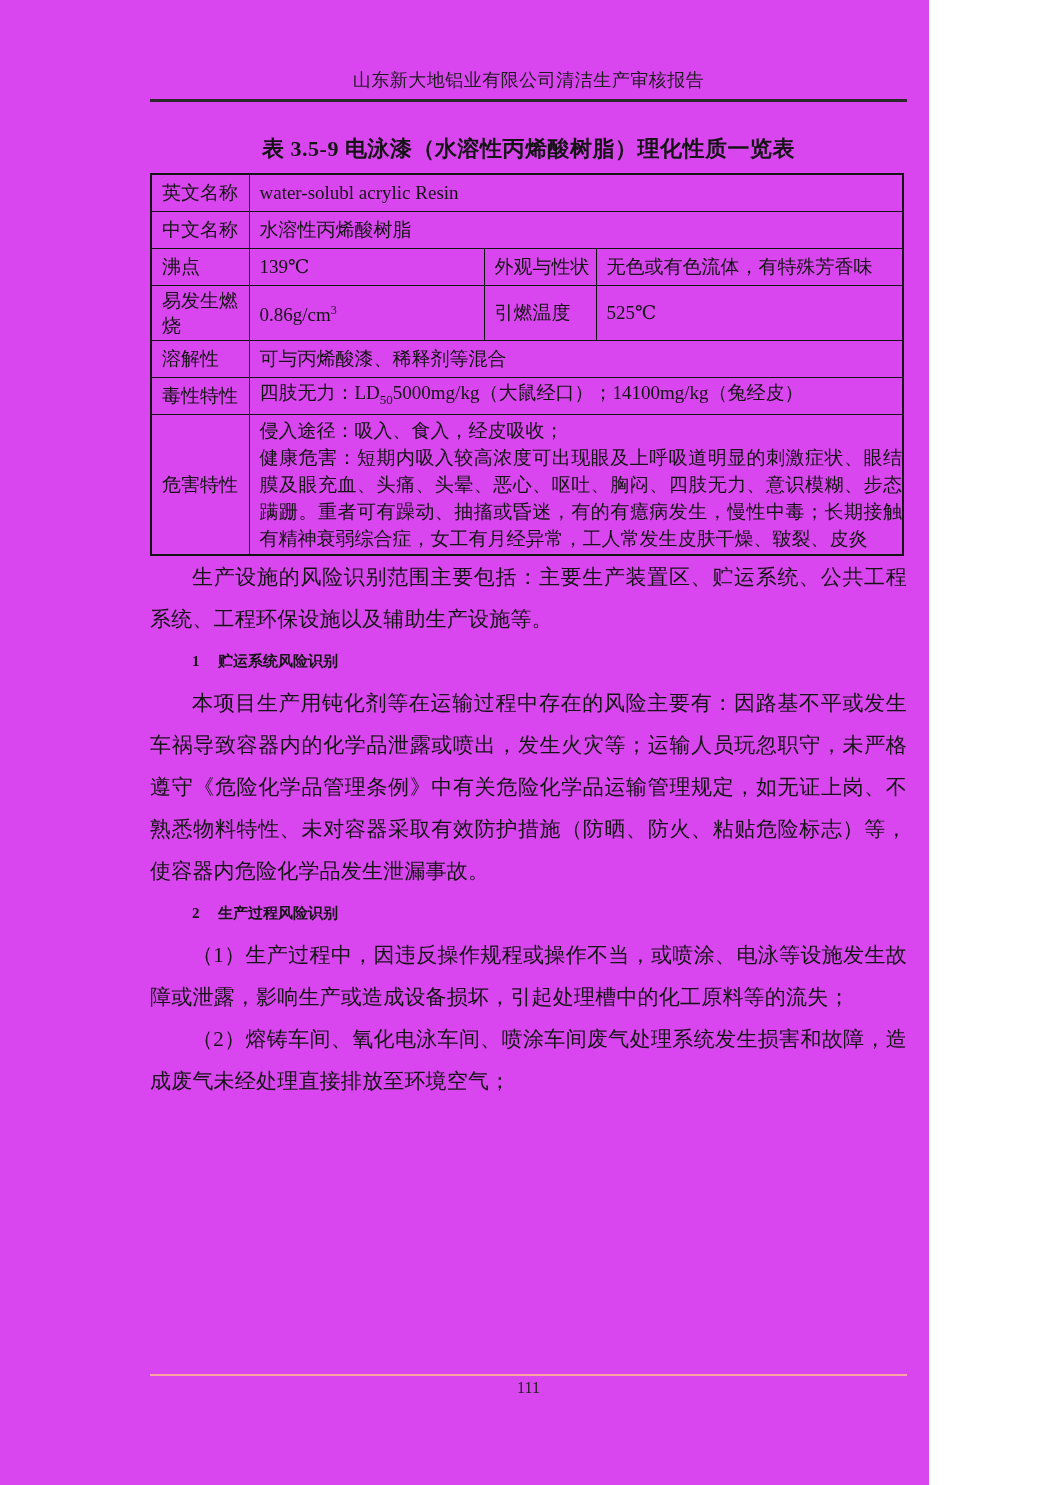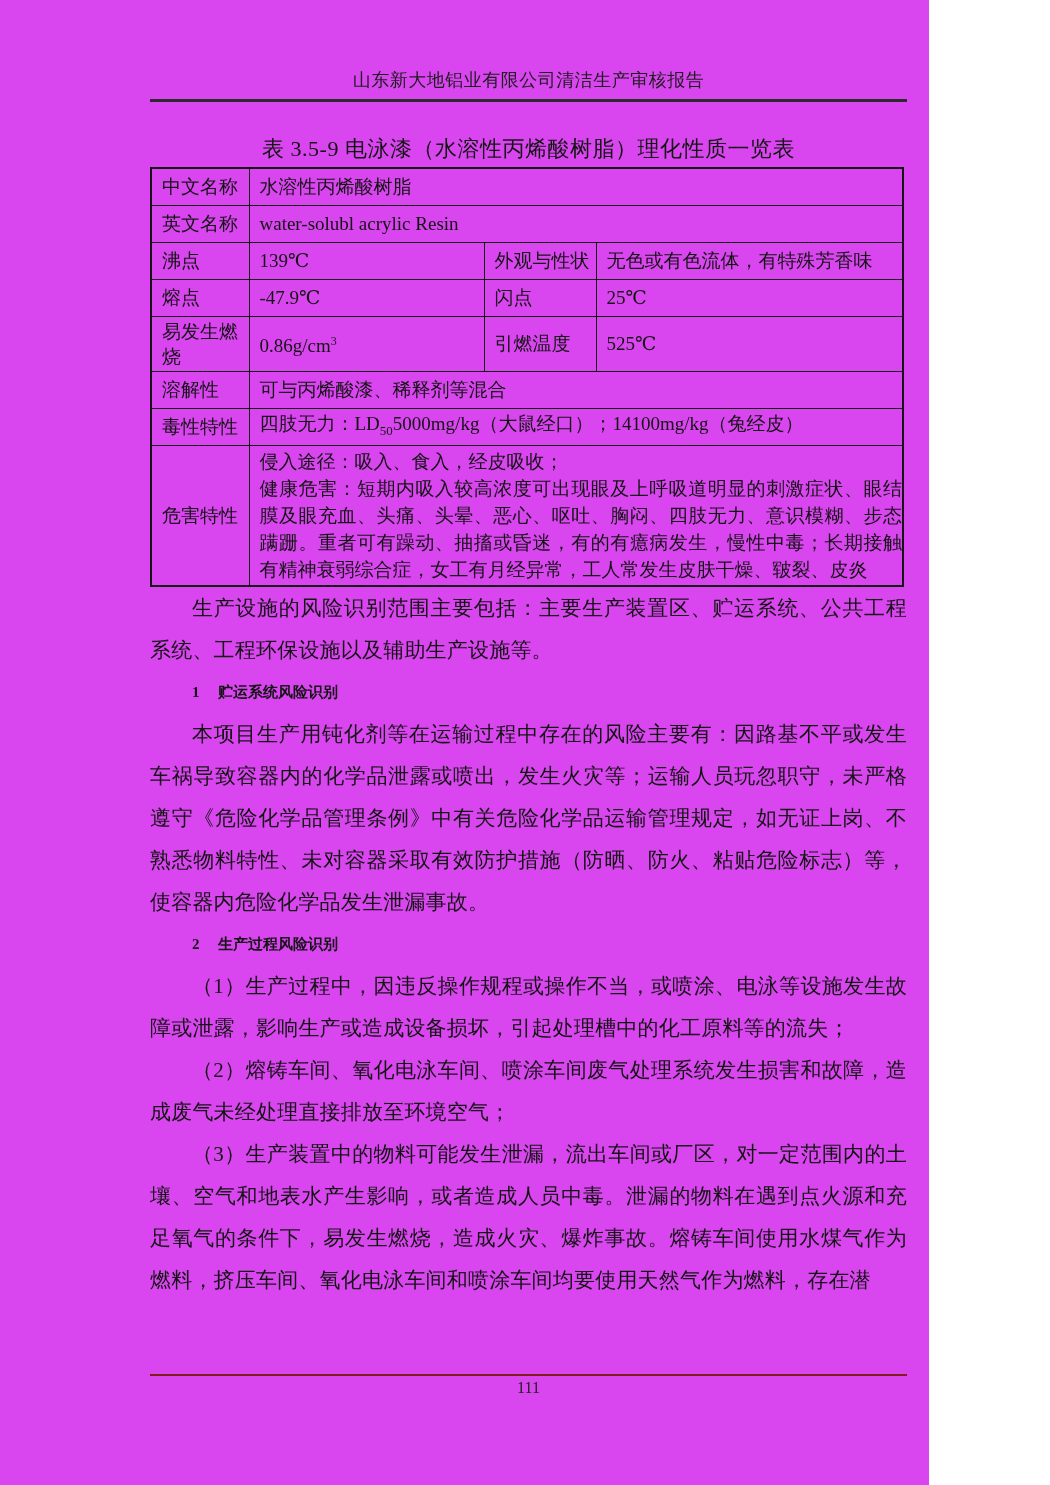--- a/index.html
+++ b/index.html
@@ -28,24 +28,24 @@
     color:#1c1c1c;
     letter-spacing:0.5px;
   }
   
   .content {
     position:absolute;
     top:134px; left:150px; width:757px;
   }
   .table-title {
     font-size:22px;
-    font-weight:normal;
+    font-weight:bold;
     text-align:center;
     line-height:30px;
-    margin-bottom:3px;
+    margin-bottom:9px;
     letter-spacing:0.5px;
   }
   table.props {
     width:752px;
     border-collapse:collapse;
     border:2px solid #141414;
     table-layout:fixed;
   }
   table.props td {
     border:1px solid #141414;
@@ -77,21 +77,21 @@
     font-size:21px;
     line-height:42px;
     text-indent:2em;
     text-align:justify;
     letter-spacing:0.2px;
   }
   
   .footer {
     position:absolute;
     top:1374px; left:150px; width:757px;
-    border-top:2px solid #7f1d1d;
+    border-top:2px solid #fca5a5;
     text-align:center;
     padding-top:3px;
   }
   .page-number { font-size:16px; color:#222; }
 </style>
 </head>
 <body>
 
 <div class="page">
 
@@ -105,38 +105,32 @@
 
     <table class="props">
       <colgroup>
         <col style="width:98px">
           <col style="width:235px">
           <col style="width:112px">
           <col style="width:307px">
       </colgroup>
       <tbody>
           <tr>
+        <td class="lbl">英文名称</td>
+        <td class="val" colspan="3">water-solubl acrylic Resin</td>
+      </tr>
+      <tr>
         <td class="lbl">中文名称</td>
         <td class="val" colspan="3">水溶性丙烯酸树脂</td>
-      </tr>
-      <tr>
-        <td class="lbl">英文名称</td>
-        <td class="val" colspan="3">water-solubl acrylic Resin</td>
       </tr>
       <tr>
         <td class="lbl">沸点</td>
         <td class="val">139℃</td>
         <td class="lbl">外观与性状</td>
         <td class="val">无色或有色流体，有特殊芳香味</td>
-      </tr>
-      <tr>
-        <td class="lbl">熔点</td>
-        <td class="val">-47.9℃</td>
-        <td class="lbl">闪点</td>
-        <td class="val">25℃</td>
       </tr>
       <tr>
         <td class="lbl">易发生燃烧</td>
         <td class="val"><span>0.86g/cm</span><sup class="exp">3</sup></td>
         <td class="lbl">引燃温度</td>
         <td class="val">525℃</td>
       </tr>
       <tr>
         <td class="lbl">溶解性</td>
         <td class="val" colspan="3">可与丙烯酸漆、稀释剂等混合</td>
@@ -159,21 +153,20 @@
     <p class="body">生产设施的风险识别范围主要包括：主要生产装置区、贮运系统、公共工程系统、工程环保设施以及辅助生产设施等。</p>
 
     <div class="h-sub"><span class="h-num">1</span><span>贮运系统风险识别</span></div>
 
     <p class="body">本项目生产用钝化剂等在运输过程中存在的风险主要有：因路基不平或发生车祸导致容器内的化学品泄露或喷出，发生火灾等；运输人员玩忽职守，未严格遵守《危险化学品管理条例》中有关危险化学品运输管理规定，如无证上岗、不熟悉物料特性、未对容器采取有效防护措施（防晒、防火、粘贴危险标志）等，使容器内危险化学品发生泄漏事故。</p>
 
     <div class="h-sub"><span class="h-num">2</span><span>生产过程风险识别</span></div>
 
     <p class="body">（1）生产过程中，因违反操作规程或操作不当，或喷涂、电泳等设施发生故障或泄露，影响生产或造成设备损坏，引起处理槽中的化工原料等的流失；</p>
     <p class="body">（2）熔铸车间、氧化电泳车间、喷涂车间废气处理系统发生损害和故障，造成废气未经处理直接排放至环境空气；</p>
-    <p class="body">（3）生产装置中的物料可能发生泄漏，流出车间或厂区，对一定范围内的土壤、空气和地表水产生影响，或者造成人员中毒。泄漏的物料在遇到点火源和充足氧气的条件下，易发生燃烧，造成火灾、爆炸事故。熔铸车间使用水煤气作为燃料，挤压车间、氧化电泳车间和喷涂车间均要使用天然气作为燃料，存在潜</p>
 
   </div>
 
   <div class="footer">
     <span class="page-number">111</span>
   </div>
 
 </div>
 
 </body></html>

